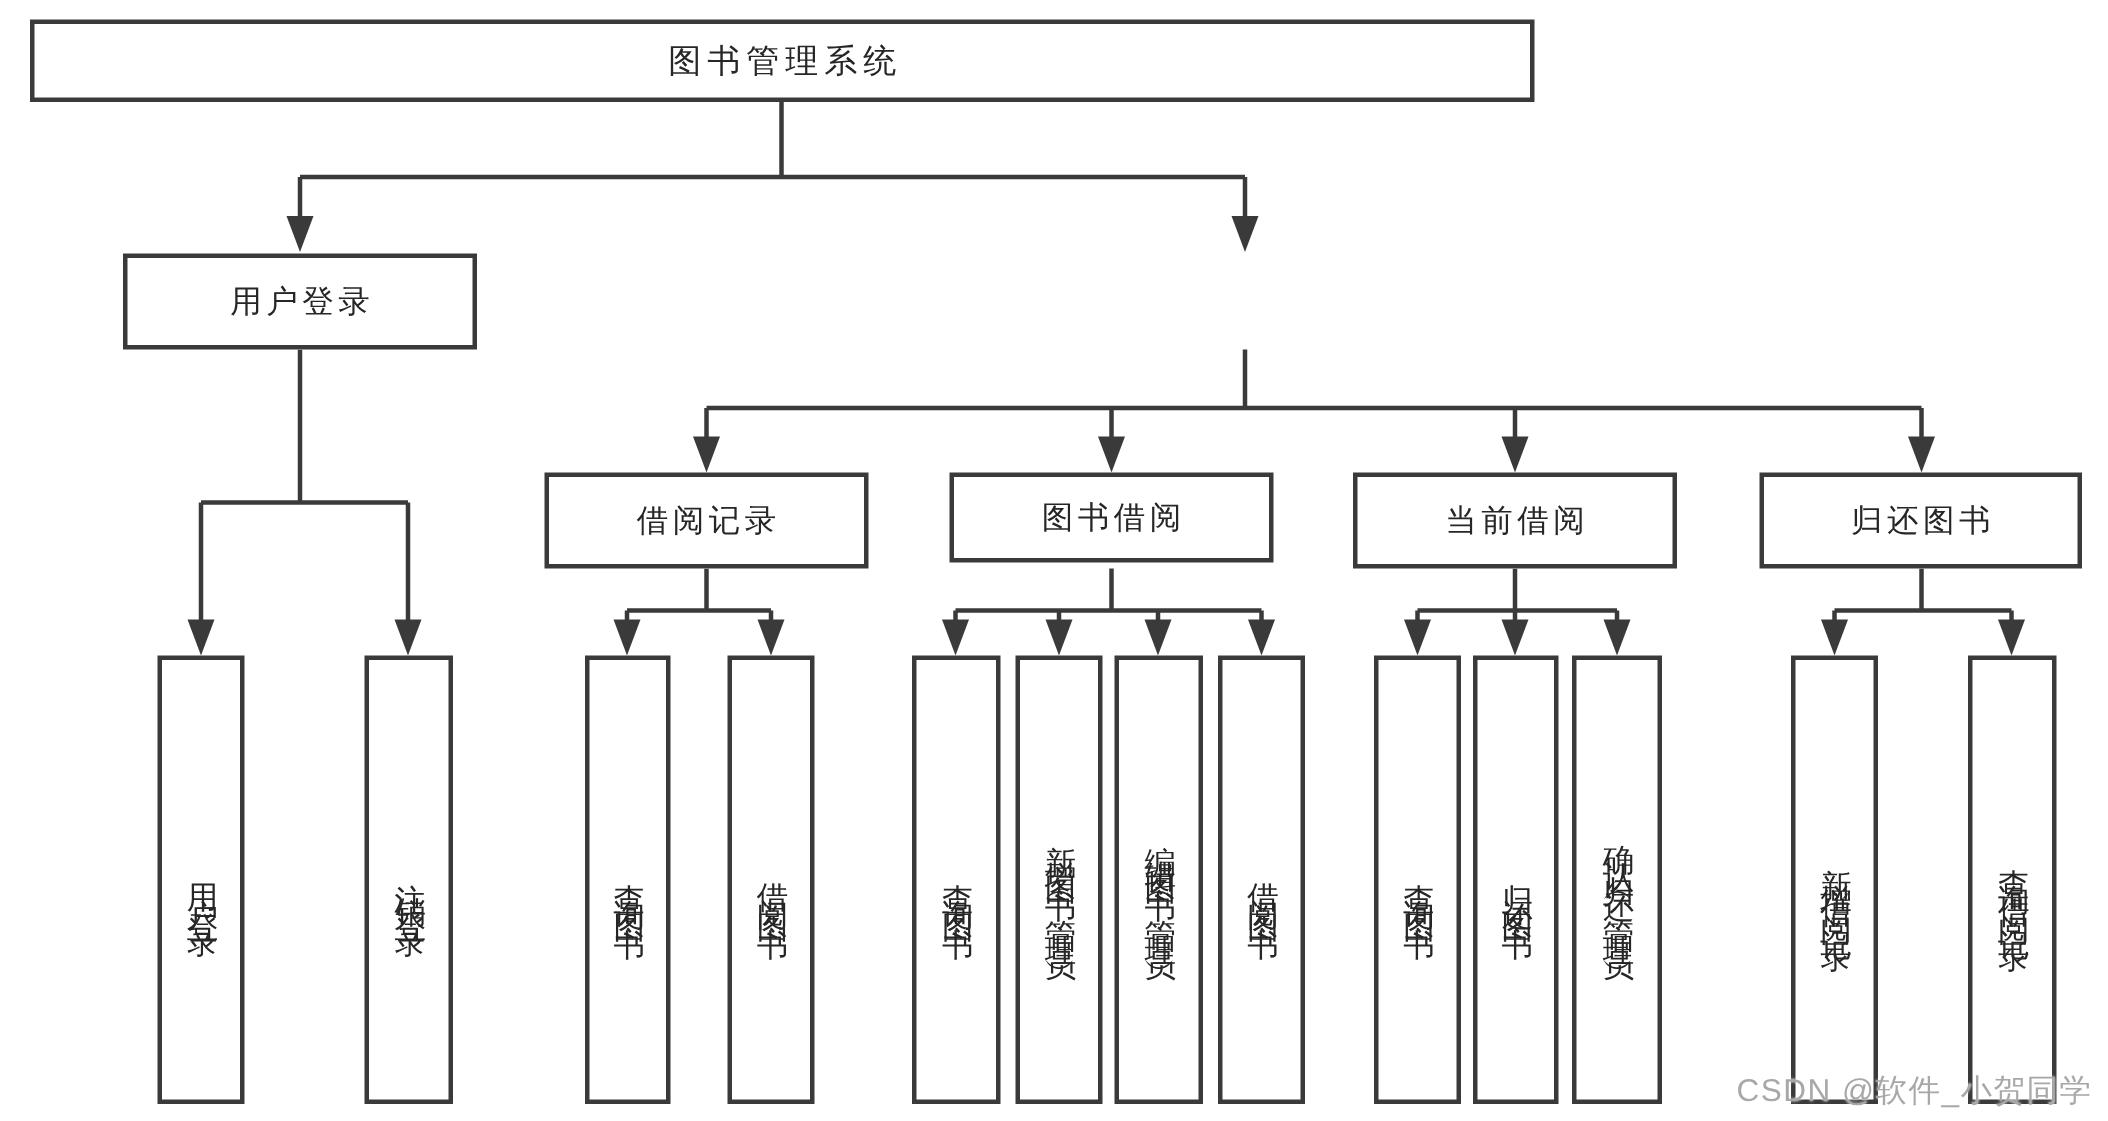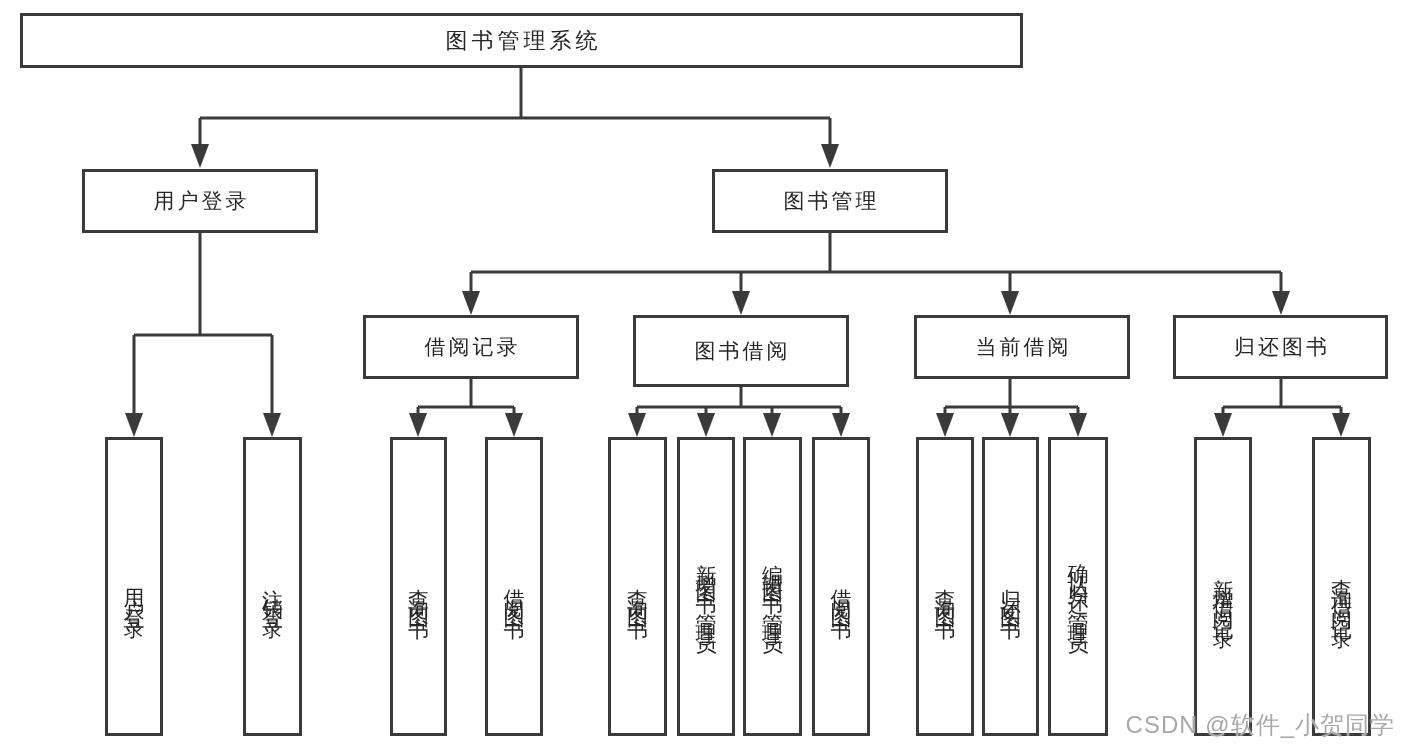--- a/index.html
+++ b/index.html
@@ -34,21 +34,21 @@
     text-orientation:mixed;
     font-size:21px;
     line-height:1.15;
     letter-spacing:10px;
     margin-bottom:-10px;
     white-space:nowrap;
   }
   .watermark{
     position:absolute;
     right:10px;bottom:6px;
-    font-size:24px;
+    font-size:21px;
     color:var(--wm);
     letter-spacing:1px;
     text-shadow:0 0 2px #ffffff;
     pointer-events:none;
   }
 </style>
 </head>
 <body>
 
 <div class="canvas">
@@ -108,31 +108,28 @@
       <polygon points="1332,413 1350,413 1341,437"></polygon>
     </svg>
 
   <div class="node h-node root-node" style="left:20px;top:13px;width:1003px;height:55px;">
     <span>图书管理系统</span>
   </div>
 
   <div class="node h-node" style="left:82px;top:169px;width:236px;height:64px;">
     <span>用户登录</span>
   </div>
-  <div class="node h-node" style="left:712px;top:169px;width:236px;height:64px;">
-    <span>图书管理</span>
-  </div>
 
   <div class="node h-node" style="left:363px;top:315px;width:216px;height:64px;">
     <span>借阅记录</span>
   </div>
-  <div class="node h-node" style="left:633px;top:315px;width:216px;height:72px;">
+  <div class="node h-node" style="left:633px;top:315px;width:216px;height:60px;">
     <span>图书借阅</span>
   </div>
-  <div class="node h-node" style="left:902px;top:315px;width:216px;height:64px;margin-left:12px;">
+  <div class="node h-node" style="left:902px;top:315px;width:216px;height:64px;">
     <span>当前借阅</span>
   </div>
   <div class="node h-node" style="left:1173px;top:315px;width:215px;height:64px;">
     <span>归还图书</span>
   </div>
 
   <div class="node v-node" style="left:105px;top:437px;width:58px;height:299px;">
     <span>用户登录</span>
   </div>
   <div class="node v-node" style="left:243px;top:437px;width:59px;height:299px;">

